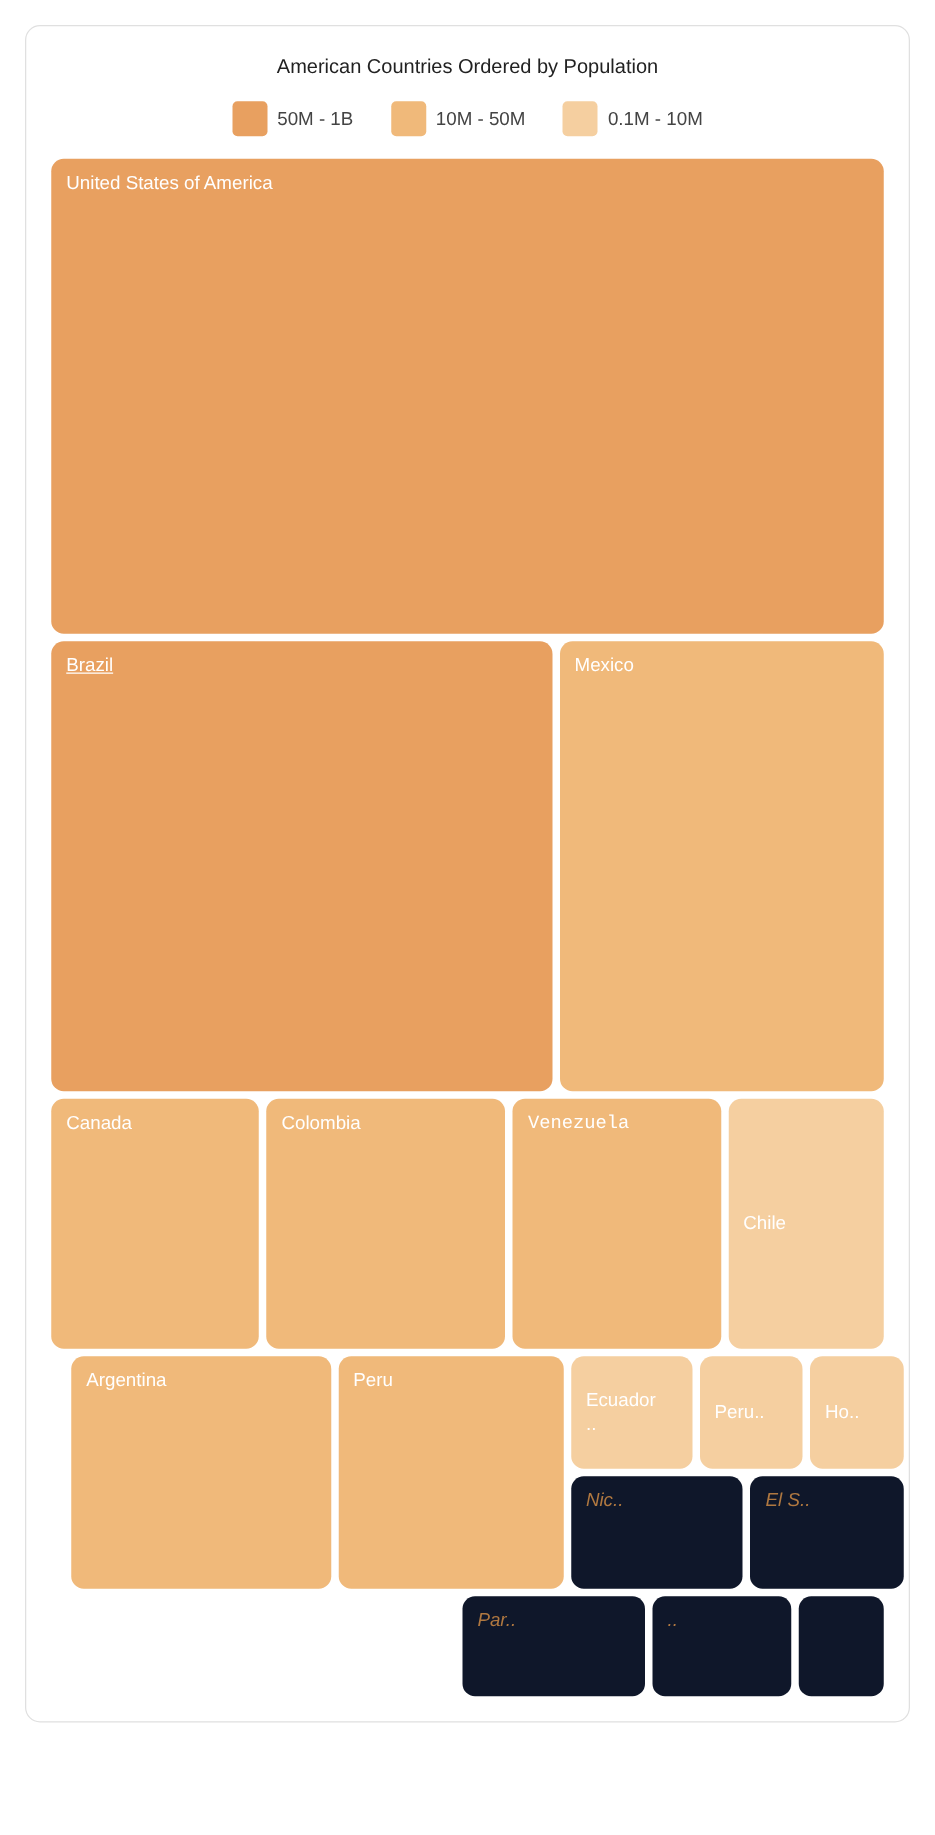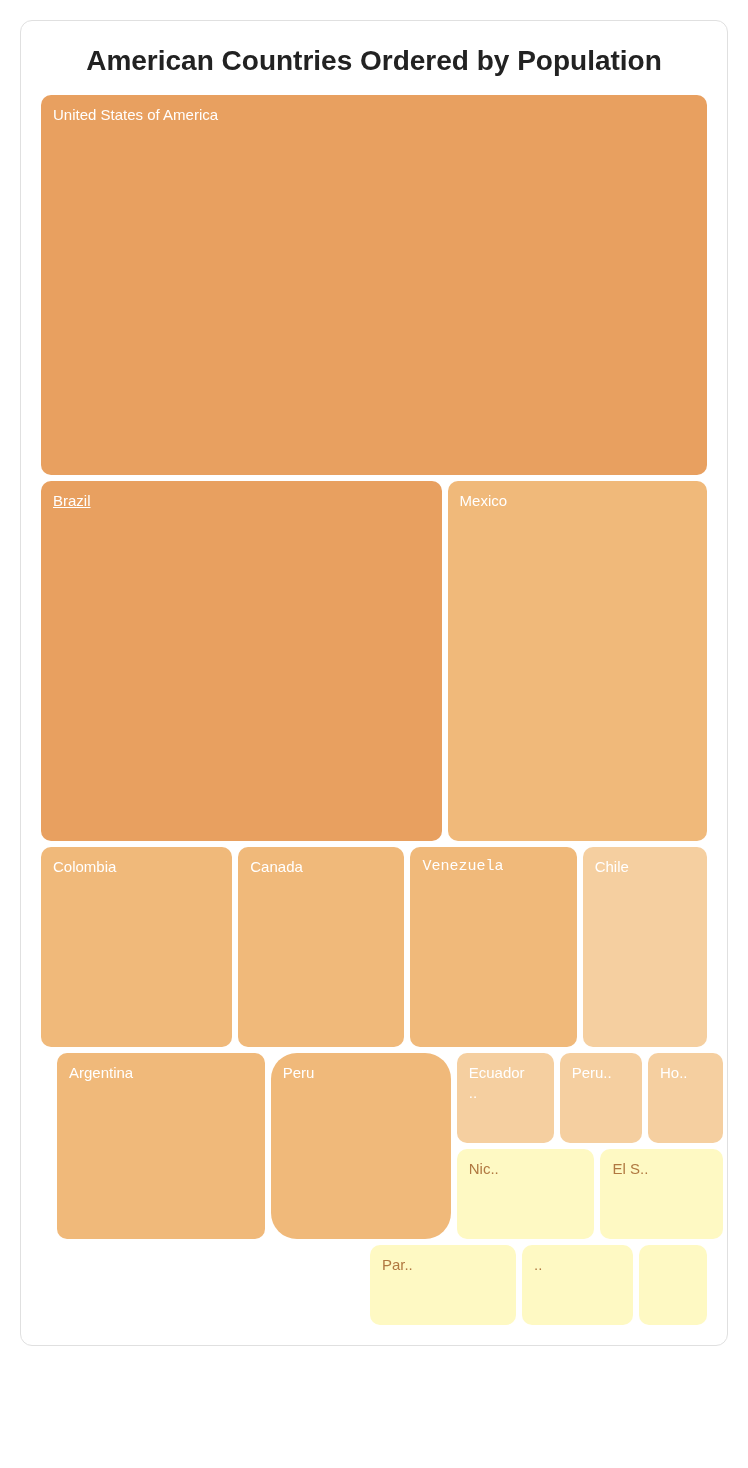--- a/index.html
+++ b/index.html
@@ -15,22 +15,22 @@
     }
     .chart-container {
       width: 708px;
       background: #fff;
       border: 1px solid #e0e0e0;
       border-radius: 12px;
       padding: 24px 20px 20px 20px;
     }
     .chart-title {
       text-align: center;
-      font-size: 28px;
-      font-weight: 700;
+      font-size: 16px;
+      font-weight: 400;
       color: #222;
       margin-bottom: 18px;
     }
     .legend {
       display: flex;
       justify-content: center;
       align-items: center;
       gap: 30px;
       margin-bottom: 18px;
     }
@@ -70,67 +70,81 @@
       position: relative;
     }
     .treemap-cell .cell-label {
       color: #fff;
       font-size: 15px;
       font-weight: 500;
       line-height: 1.3;
     }
     .color-dark   { background-color: #E8A060; }
     .color-mid    { background-color: #F0B97A; }
-    .color-light  { background-color: #F5CFA0; }
-    .color-xlight { background-color: #fef9c3; }
+    .color-light  { background-color: #F5CFA0; align-items: center; }
+    .color-xlight { background-color: #0f172a; font-style: italic; }
   </style>
 </head>
 <body>
 
 <div class="chart-container">
   <div class="chart-title">American Countries Ordered by Population</div>
 
+  <div class="legend">
+    <div class="legend-item">
+      <div class="legend-box" style="background:#E8A060;"></div>
+      <span>50M - 1B</span>
+    </div>
+    <div class="legend-item">
+      <div class="legend-box" style="background:#F0B97A;"></div>
+      <span>10M - 50M</span>
+    </div>
+    <div class="legend-item">
+      <div class="legend-box" style="background:#F5CFA0;"></div>
+      <span>0.1M - 10M</span>
+    </div>
+  </div>
 
   <div class="treemap">
 
     <div class="treemap-row" style="height:380px;">
       <div class="treemap-cell color-dark" style="flex:1; height:100%;">
         <span class="cell-label">United States of America</span>
       </div>
     </div>
 
     <div class="treemap-row" style="height:360px;">
       <div class="treemap-cell color-dark" style="flex:1.6; height:100%;text-decoration:underline;">
         <span class="cell-label">Brazil</span>
       </div>
       <div class="treemap-cell color-mid" style="flex:1; height:100%;text-align:right;">
         <span class="cell-label">Mexico</span>
       </div>
     </div>
 
     <div class="treemap-row" style="height:200px;">
+      <div class="treemap-cell color-mid" style="flex:0.85; height:100%;">
+        <span class="cell-label">Canada</span>
+      </div>
       <div class="treemap-cell color-mid" style="flex:1; height:100%;">
         <span class="cell-label">Colombia</span>
-      </div>
-      <div class="treemap-cell color-mid" style="flex:0.85; height:100%;">
-        <span class="cell-label">Canada</span>
       </div>
       <div class="treemap-cell color-mid" style="flex:0.85; height:100%;font-family:Liberation Mono, monospace;">
         <span class="cell-label">Venezuela</span>
       </div>
       <div class="treemap-cell color-light" style="flex:0.6; height:100%;">
         <span class="cell-label">Chile</span>
       </div>
     </div>
 
     <div class="treemap-row" style="height:186px;margin-left:16px;">
       <div class="treemap-cell color-mid" style="flex:1; height:100%;">
         <span class="cell-label">Argentina</span>
       </div>
-      <div class="treemap-cell color-mid" style="flex:0.85; height:100%;border-radius:26px;">
+      <div class="treemap-cell color-mid" style="flex:0.85; height:100%;">
         <span class="cell-label">Peru</span>
       </div>
 
       <div style="flex:1.45; height:100%; display:flex; flex-direction:column; gap:6px;">
 
         <div style="display:flex; gap:6px; flex:1;">
           <div class="treemap-cell color-light" style="flex:1; height:100%;">
             <span class="cell-label">Ecuador<br>..</span>
           </div>
           <div class="treemap-cell color-light" style="flex:0.8; height:100%;">

